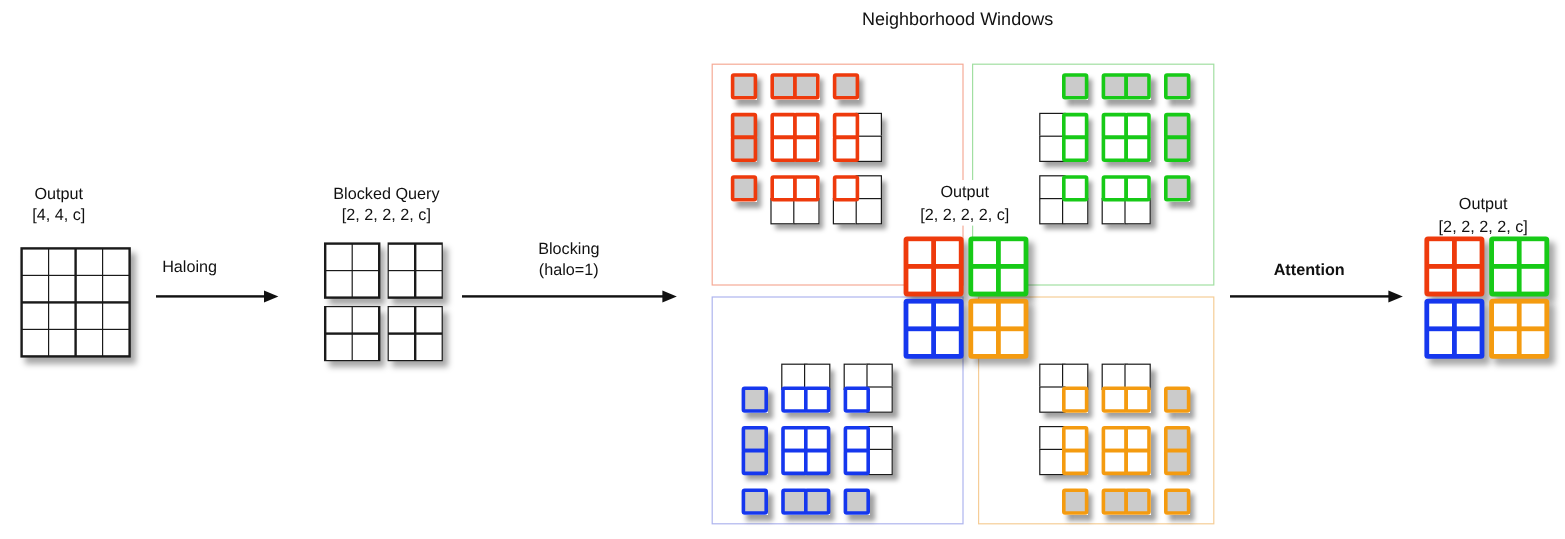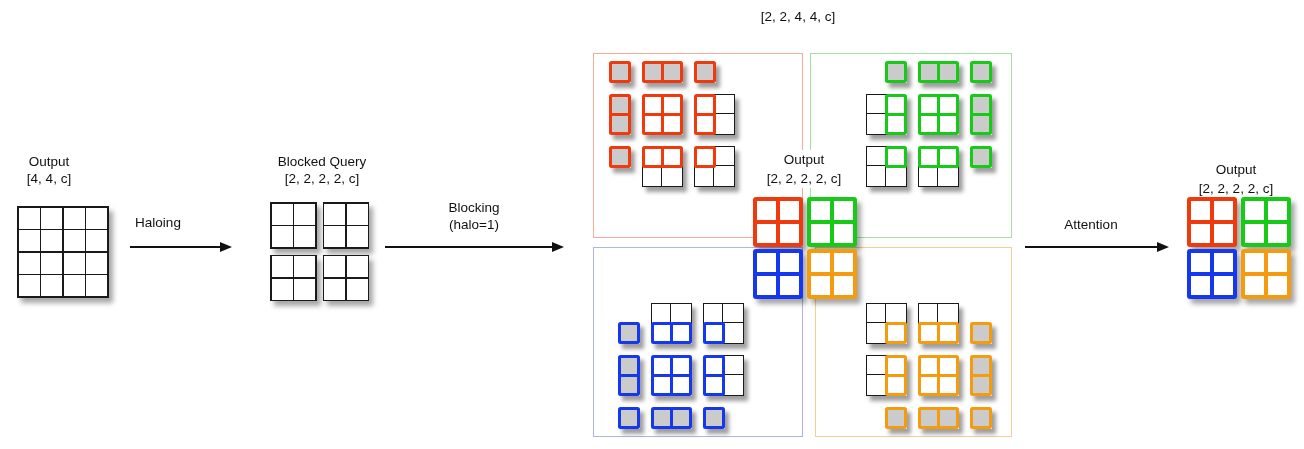--- a/index.html
+++ b/index.html
@@ -118,21 +118,21 @@
   <div class="lbl" style="left:474px; top:199px;">
     <span>Blocking</span>
     <span class="l2">(halo=1)</span>
   </div>
   <div class="arrow" style="left:385px; top:242px; width:179px;">
     <div class="shaft"></div>
     <div class="head"></div>
   </div>
 
   <div class="lbl lbl-big" style="left:798px; top:6px;">
-    <span class="l2" style="font-size:13.5px;">[2, 2, 4, 4, c]</span>
+    <span>Neighborhood Windows</span>
   </div>
 
   <div class="qbox" style="left: 593px; top: 53px; width: 210px; height: 185px; border-color: rgb(245, 170, 150);"></div>
   <div class="qbox" style="left: 810px; top: 53px; width: 202px; height: 185px; border-color: rgb(162, 223, 162);"></div>
   <div class="qbox" style="left: 593px; top: 247px; width: 210px; height: 190px; border-color: rgb(174, 181, 238);"></div>
   <div class="qbox" style="left: 815px; top: 247px; width: 197px; height: 190px; border-color: rgb(246, 205, 151);"></div>
 
   <div class="wdraw" style="left:609px; top:61px;">
       <div class="wgroup" style="left: 0px; top: 0px; width: 22px; height: 22px;">
         <div class="wcell col" style="left: 0px; top: 0px; border-color: rgb(238, 58, 12); background: rgb(203, 203, 203);"></div>
@@ -330,21 +330,21 @@
         <div style="background: rgb(255, 255, 255);"></div>
       </div>
       <div class="gshadow" style="position: absolute; left: 54px; top: 52px; border-radius: 3px; display: grid; grid-template-columns: repeat(2, 19px); grid-auto-rows: 19px; gap: 4px; padding: 4px; background: rgb(244, 155, 16);">
         <div style="background: rgb(255, 255, 255);"></div>
         <div style="background: rgb(255, 255, 255);"></div>
         <div style="background: rgb(255, 255, 255);"></div>
         <div style="background: rgb(255, 255, 255);"></div>
       </div>
     </div>
 
-  <div class="lbl" style="left:1091px; top:216px;">
+  <div class="lbl" style="left:1091px; top:216px;font-weight:bold;">
     <span>Attention</span>
   </div>
   <div class="arrow" style="left:1025px; top:242px; width:144px;">
     <div class="shaft"></div>
     <div class="head"></div>
   </div>
 
   <div class="lbl" style="left:1236px; top:160px; line-height:19px;">
     <span>Output</span>
     <span class="l2">[2, 2, 2, 2, c]</span>

